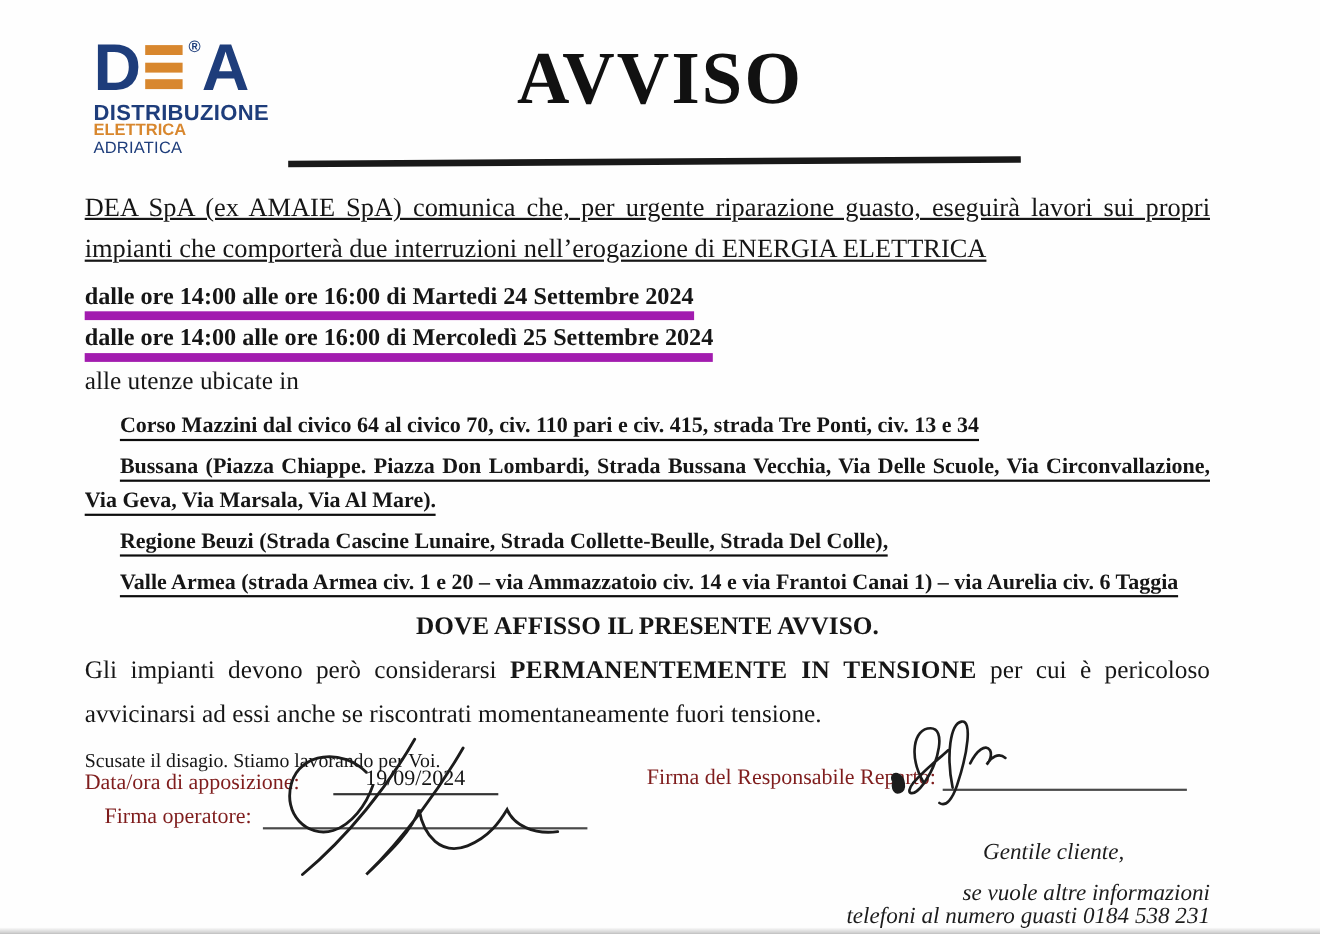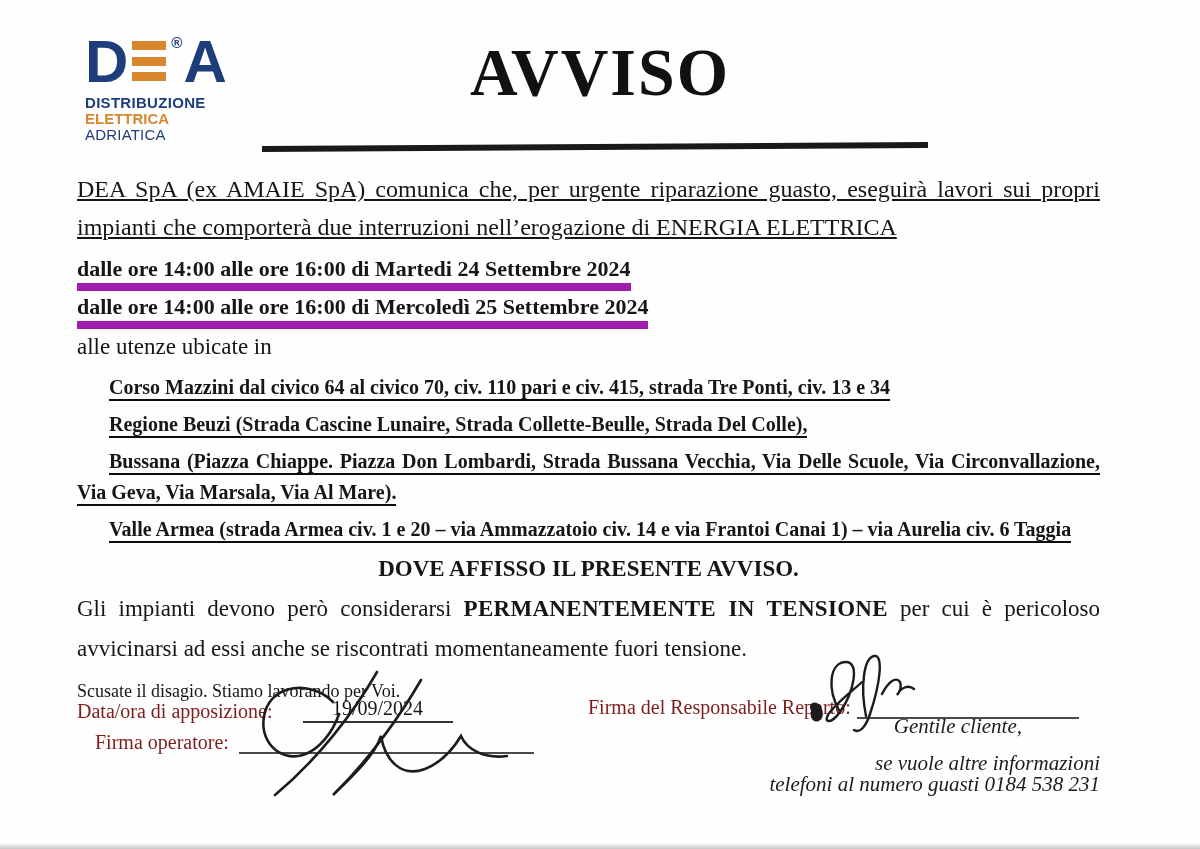--- a/index.html
+++ b/index.html
@@ -13,21 +13,21 @@
   .logo { position:absolute; left:85px; top:33px; width:160px; }
   .logo-word { display:flex; align-items:flex-start; height:60px; }
   .logo-letter { font-family:"Liberation Sans",sans-serif; font-weight:bold;
     font-size:60px; line-height:58px; letter-spacing:-2px; }
   .logo-ebars { display:flex; flex-direction:column; justify-content:space-between;
     height:40px; margin:8px 5px 0 6px; }
   .logo-ebar { width:34px; height:9px; }
   .logo-reg { font-family:"Liberation Sans",sans-serif; font-weight:bold;
     font-size:15px; line-height:15px; margin:2px 1px 0 0; }
   .logo-sub { font-family:"Liberation Sans",sans-serif; font-weight:bold;
-    font-size:15px; line-height:16px; letter-spacing:0.3px; margin-top:2px; }
+    font-size:20px; line-height:16px; letter-spacing:0.3px; margin-top:2px; }
   .logo-sub2 { font-family:"Liberation Sans",sans-serif; font-size:15px; line-height:16px; }
   .logo-sub2 .adriatica { font-weight:normal; letter-spacing:0.2px; }
   
   .title { position:absolute; left:0; right:0; top:34px; text-align:center;
     font-weight:bold; font-size:66px; letter-spacing:2px; color:#111;
     transform:scaleY(1.03); }
   .title-rule { position:absolute; left:262px; top:144px; width:666px; height:6px;
     background:#191919; transform:rotate(-0.35deg); }
   
   .content { position:absolute; left:77px; top:170px; width:1023px; }
@@ -52,21 +52,21 @@
     vertical-align:bottom; }
   .row-operator { position:absolute; left:77px; top:730px;margin-left:18px; }
   .op-line { display:inline-block; width:295px; margin-left:10px;
     border-bottom:2px solid #4a4a4a; height:24px; vertical-align:bottom; }
   .row-resp { position:absolute; left:588px; top:696px; }
   .resp-line { display:inline-block; width:222px; margin-left:6px;
     border-bottom:2px solid #4a4a4a; height:22px; vertical-align:bottom; }
   .sig { position:absolute; pointer-events:none; }
   .sig-op { left:215px; top:668px; }
   .sig-resp { left:800px; top:650px; }
-  .client-note { position:absolute; right:100px; top:714px; text-align:right;
+  .client-note { position:absolute; right:100px; top:762px; text-align:right;
     font-style:italic; font-size:21px; color:#1c1c1c; }
   .client-note .l1 { margin-right:78px; margin-bottom:14px; }
   .client-note .l2 { line-height:21px; }
   .client-note .l3 { line-height:21px; }
   .scan-edge { position:absolute; left:0; right:0; bottom:0; height:6px;
     background:linear-gradient(to bottom, rgba(0,0,0,0), rgba(0,0,0,0.22)); }
 </style>
 </head>
 <body>
 
@@ -92,22 +92,22 @@
 
   <div class="content">
     <p class="p-intro">DEA SpA (ex AMAIE SpA) comunica che, per urgente riparazione guasto, eseguirà lavori sui propri impianti che comporterà due interruzioni nell’erogazione di ENERGIA ELETTRICA</p>
 
     <p class="sched"><span class="ul">dalle ore 14:00 alle ore 16:00 di Martedi 24 Settembre 2024</span></p>
     <p class="sched"><span class="ul">dalle ore 14:00 alle ore 16:00 di Mercoledì 25 Settembre 2024</span></p>
 
     <p class="p-utenze">alle utenze ubicate in</p>
 
     <p class="addr addr-first"><span class="ul">Corso Mazzini dal civico 64 al civico 70, civ. 110 pari e civ. 415, strada Tre Ponti, civ. 13 e 34</span></p>
+    <p class="addr"><span class="ul">Bussana (Piazza Chiappe. Piazza Don Lombardi, Strada Bussana Vecchia, Via Delle Scuole, Via Circonvallazione, Via Geva, Via Marsala, Via Al Mare).</span></p>
     <p class="addr"><span class="ul">Regione Beuzi (Strada Cascine Lunaire, Strada Collette-Beulle, Strada Del Colle),</span></p>
-    <p class="addr"><span class="ul">Bussana (Piazza Chiappe. Piazza Don Lombardi, Strada Bussana Vecchia, Via Delle Scuole, Via Circonvallazione, Via Geva, Via Marsala, Via Al Mare).</span></p>
     <p class="addr"><span class="ul">Valle Armea (strada Armea civ. 1 e 20 – via Ammazzatoio civ. 14 e via Frantoi Canai 1) – via Aurelia civ. 6 Taggia</span></p>
 
     <p class="p-dove">DOVE AFFISSO IL PRESENTE AVVISO.</p>
 
     <p class="p-danger"><span>Gli impianti devono però considerarsi </span><b>PERMANENTEMENTE IN TENSIONE</b><span> per cui è pericoloso avvicinarsi ad essi anche se riscontrati momentaneamente fuori tensione.</span></p>
 
     <p class="p-scusate">Scusate il disagio. Stiamo lavorando per Voi.</p>
   </div>
 
   <div class="row-date">

